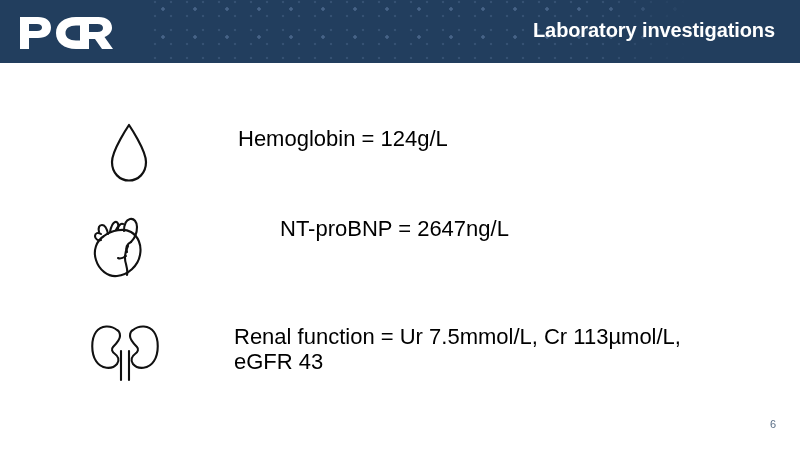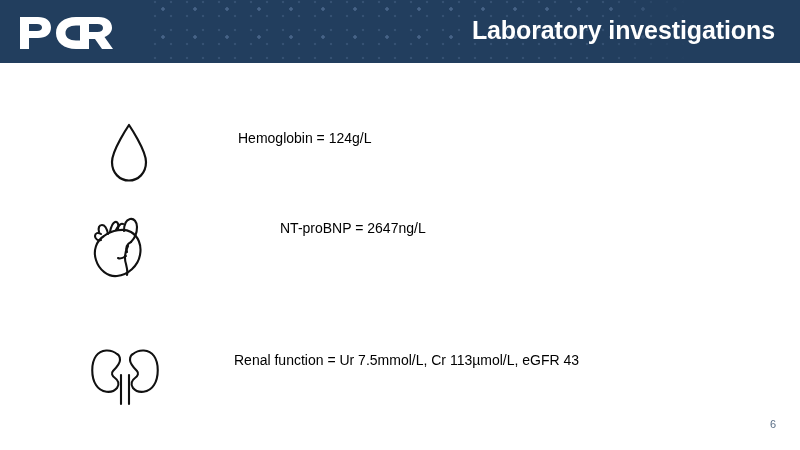--- a/index.html
+++ b/index.html
@@ -62,21 +62,21 @@
     left: 18px;
     top: 13px;
     width: 110px;
     height: 40px;
   }
   #slide-title {
     position: absolute;
     right: 25px;
     top: 12px;
     color: #ffffff;
-    font-size: 25px;
+    font-size: 20px;
     font-weight: bold;
     letter-spacing: -0.1px;
     white-space: nowrap;
     line-height: 36px;
   }
 
   
   .row {
     position: absolute;
     left: 0;
@@ -85,32 +85,32 @@
     align-items: flex-start;
   }
   .icon-cell {
     width: 218px;
     display: flex;
     justify-content: center;
     flex-shrink: 0;
   }
   .row-text {
     color: #000000;
-    font-size: 14px;
+    font-size: 22px;
     line-height: 25px;
     font-family: "Liberation Sans", sans-serif;
     padding-top: 4px;
     max-width: 470px;
   }
 
   #row-hemoglobin { top: 122px; }
   #row-hemoglobin .icon-cell { padding-left: 20px; }
   #row-probnp { top: 212px; gap: 48px; }
   #row-probnp .icon-cell { padding-left: 14px; }
-  #row-renal { top: 320px; margin-top: 24px; }
+  #row-renal { top: 320px; }
   #row-renal .icon-cell { padding-left: 16px; }
 
   
   #page-number {
     position: absolute;
     right: 24px;
     bottom: 20px;
     color: #5b6f87;
     font-size: 11px;
     font-family: "Liberation Sans", sans-serif;

